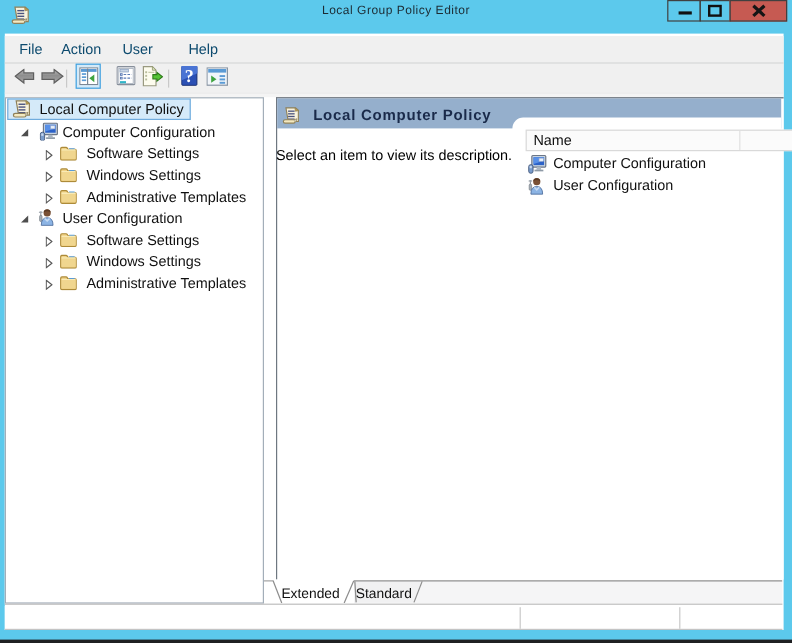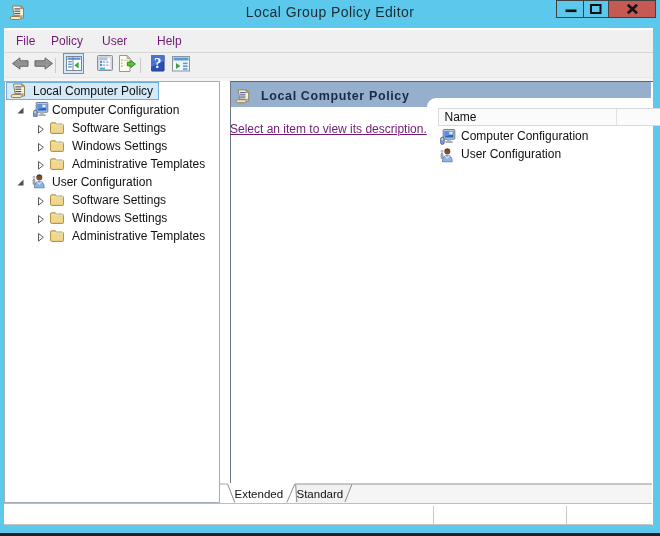--- a/index.html
+++ b/index.html
@@ -1,39 +1,39 @@
 <!DOCTYPE html>
 <html><head>
 <meta charset="utf-8">
 <style>
   * { margin:0; padding:0; box-sizing:border-box; }
   html,body { width:660px; height:536px; overflow:hidden; }
   body { position:relative; font-family:"Liberation Sans", sans-serif; font-size:12px; color:#111; background:#5CC9EC; }
   .abs { position:absolute; }
   
-  #titletext { left:0; right:0; top:4.8px; text-align:center; font-size:14px; letter-spacing:0.42px; line-height:1; color:#1C2B33; }
+  #titletext { left:0; right:0; top:4.8px; text-align:center; font-size:10px; letter-spacing:0.42px; line-height:1; color:#1C2B33; }
   .capbtn { top:0px; height:18px; border:1px solid #404040; }
   #btnmin { left:556px; width:28px; }
   #btnmax { left:583px; width:26px; }
   #btnclose { left:608px; width:48px; background:#C65A52; }
   
   #main { left:4px; top:28px; width:649px; height:497px; background:#fff; }
   #chrome { left:4px; top:29.5px; width:649px; height:47.5px; background:#F0F0F0; }
   #chrome2 { left:4px; top:77px; width:649px; height:4px; background:#F4F4F4; }
   
-  .menuitem { top:34px; color:#701a75; }
+  .menuitem { top:34px; color:#0c4a6e; }
   #mline { left:4px; top:52px; width:649px; height:1px; background:#D6D8D8; }
   #tline { left:4px; top:76.5px; width:649px; height:0.5px; background:#E8E8E8; }
   .tsep { top:58px; width:1px; height:15px; background:#C9C9C9; }
   
   #lborder { left:4px; top:81px; width:216px; height:422px; border:1px solid #A3AEB9; background:#fff; }
   #rpane  { left:230px; top:81px; width:423px; height:402px; border-left:1px solid #6E7780; border-top:1px solid #5E6670; background:#fff; }
   #band { left:231px; top:82px; width:420px; height:24.5px; background:#95AFCC; }
   #results { left:427px; top:97.5px; width:224px; height:385.5px; background:#fff; border-top-left-radius:9px; }
-  #descr { left:230px; top:122px; color:#701a75;text-decoration:underline; }
+  #descr { left:230px; top:122px; color:#000000; }
   #namehdr { left:438px; top:108px; width:250px; height:18px; background:#FBFBFB; border:1px solid #D9D9D9; }
   #namehdr .txt { position:absolute; left:5.5px; top:1px; color:#101010; }
   #namediv { left:616px; top:109px; width:1px; height:16px; background:#E0E0E0; }
   .tsel { left:6px; top:82px; width:153px; height:18px; background:#D5EAF9; border:1px solid #70ACDE; }
   .tlabel { position:absolute; top:2px; white-space:nowrap; color:#101010; }
   
   .litem { position:absolute; color:#101010; }
   
   #tabstrip { left:220px; top:483px; width:432px; height:20px; background:#fff; }
   #tabline { left:4px; top:502.5px; width:648px; height:1.5px; background:#BDBDBD; }
@@ -99,21 +99,21 @@
   <div id="btnmin" class="abs capbtn"></div>
   <div id="btnmax" class="abs capbtn"></div>
   <div id="btnclose" class="abs capbtn"></div>
   <svg class="abs" style="left:556px;top:0px" width="100" height="19">
     <rect x="9.5" y="9.5" width="11" height="2.6" fill="#111"></rect>
     <rect x="35" y="5" width="9.5" height="8" fill="none" stroke="#111" stroke-width="2"></rect>
     <path d="M71.8 4.8 L81 13.2 M81 4.8 L71.8 13.2" stroke="#151515" stroke-width="2.7" fill="none"></path>
   </svg>
 
   <div class="abs menuitem" style="left:16px">File</div>
-  <div class="abs menuitem" style="left:51px">Policy</div>
+  <div class="abs menuitem" style="left:51px">Action</div>
   <div class="abs menuitem" style="left:102px">User</div>
   <div class="abs menuitem" style="left:157px">Help</div>
   <div id="mline" class="abs"></div>
   <div id="tline" class="abs"></div>
 
   <svg class="abs" style="left:12px;top:57px" width="42" height="14">
     <defs>
       <linearGradient id="ag" x1="0" y1="0" x2="0" y2="1">
       <stop offset="0" stop-color="#B8B8B8"></stop>
         <stop offset="0.45" stop-color="#8E8E8E"></stop>

